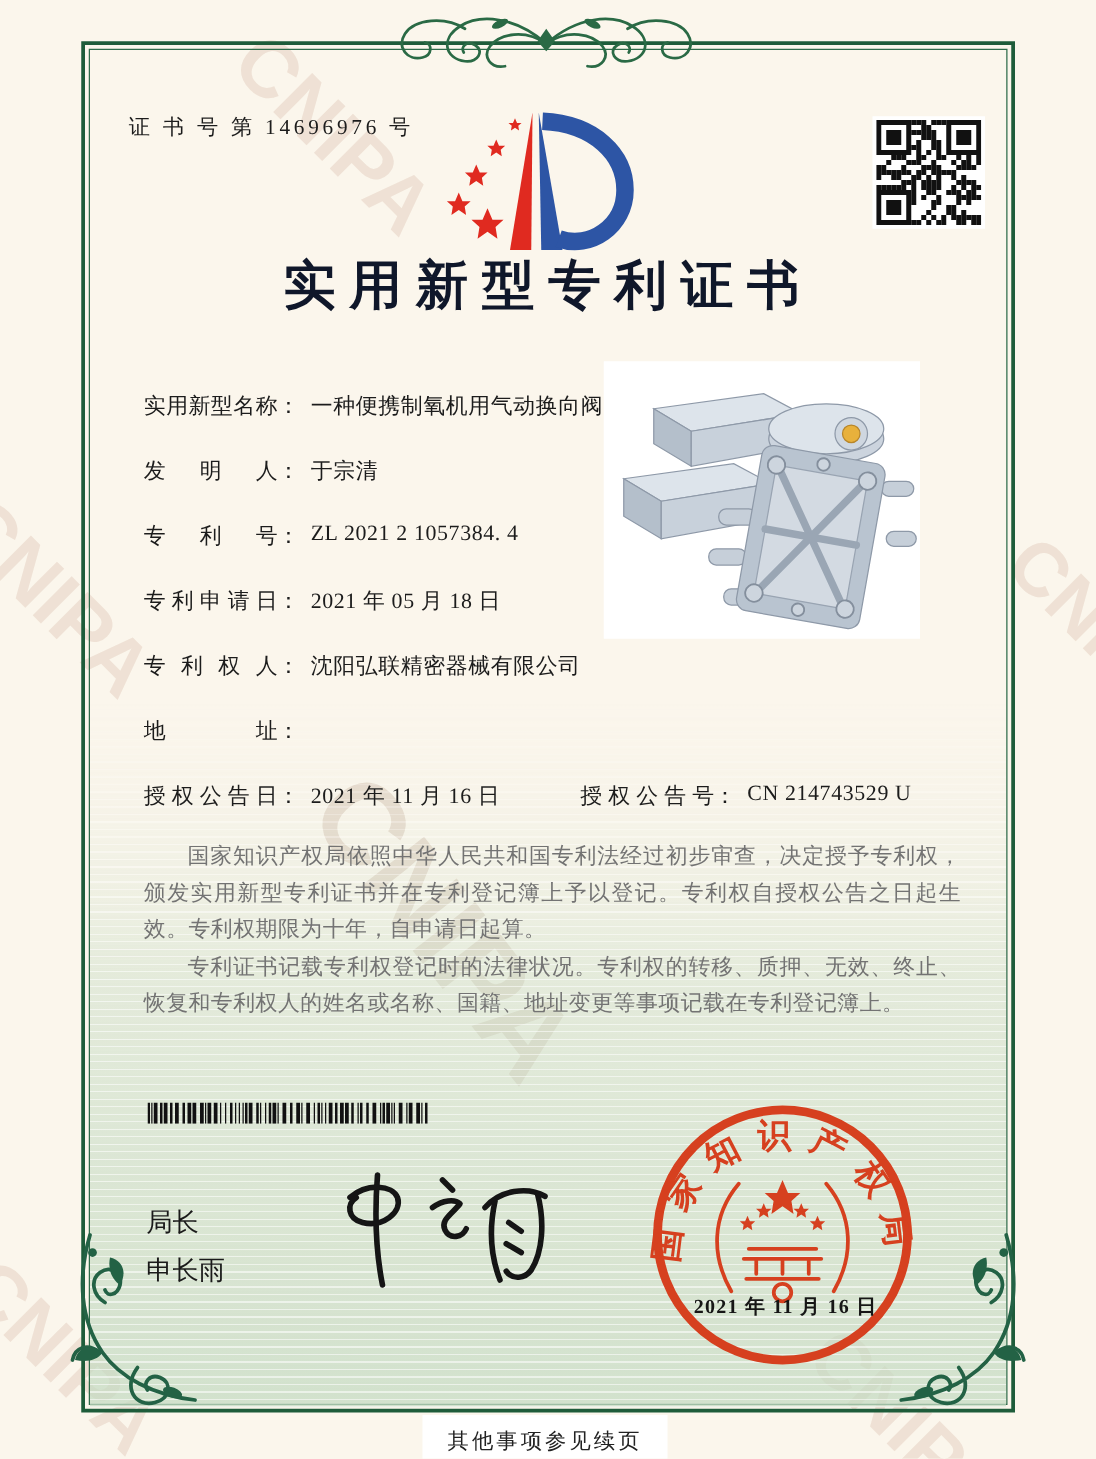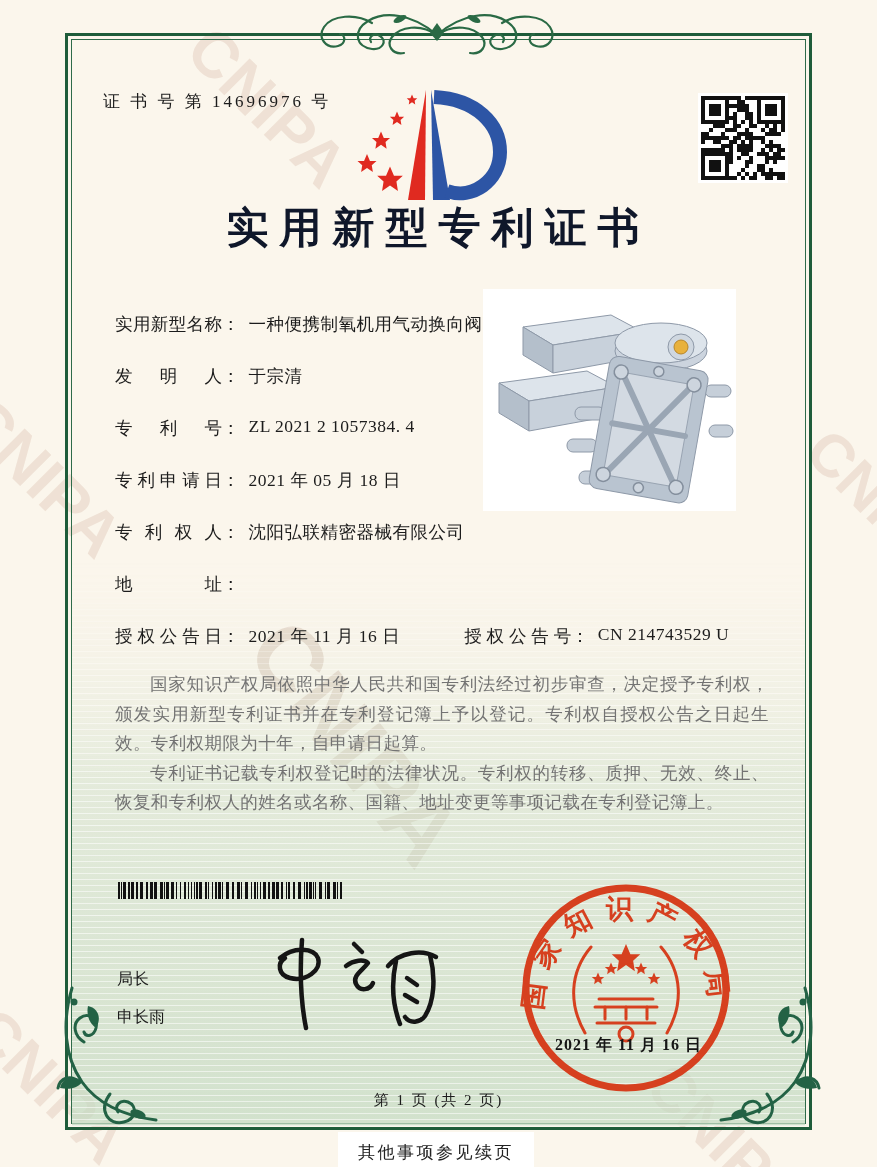--- a/index.html
+++ b/index.html
@@ -31,21 +31,21 @@
   .fvalue.addr{display:inline-block;max-width:505px;line-height:27px;}
   .row-double{display:flex;margin-bottom:4px;}
   .grp{display:flex;}
   .grp2{margin-left:64px;}
   .device-box{position:absolute;left:483px;top:289px;width:253px;height:222px;background:#ffffff;}
   .body-text{position:absolute;left:115px;top:670px;width:654px;font-size:17.5px;line-height:29.5px;
              text-align:justify;letter-spacing:0.4px;color:#737373;}
   .body-text p{margin:0;text-indent:2em;}
   .barcode{position:absolute;left:118px;top:882px;width:230px;height:17px;}
   .director{position:absolute;left:117px;top:960px;font-family:"Liberation Sans","DejaVu Sans",sans-serif;
-            font-size:16px;line-height:38px;color:#1a1a1a;}
+            font-size:21px;line-height:38px;color:#1a1a1a;}
   .signature{position:absolute;left:250px;top:924px;width:215px;height:112px;}
   .seal{position:absolute;left:519px;top:881px;width:214px;height:214px;}
   .seal-date{position:absolute;left:541px;top:1035px;width:175px;text-align:center;font-size:16px;
              letter-spacing:1px;color:#161616;font-weight:bold;}
   .page-info{position:absolute;left:0;right:0;top:1091px;text-align:center;font-size:15px;letter-spacing:2px;}
   .cont-box{position:absolute;left:338px;top:1132px;background:#ffffff;padding:9px 20px 16px;
             font-size:17px;letter-spacing:2.5px;color:#222;}
   .ornament{position:absolute;pointer-events:none;}
   svg{display:block;}
 </style>
@@ -493,16 +493,15 @@
     <g fill="#d6401f">
       <use href="#star" transform="translate(107,78) scale(1.5)"></use>
       <use href="#star" transform="translate(79,98) scale(0.65)"></use>
       <use href="#star" transform="translate(92,88) scale(0.65)"></use>
       <use href="#star" transform="translate(122,88) scale(0.65)"></use>
       <use href="#star" transform="translate(135,98) scale(0.65)"></use>
     </g>
   </svg>
   <div class="seal-date">2021 年 11 月 16 日</div>
 
-  <div class="page-info">第 1 页 (共 2 页)</div>
   <div class="cont-box">其他事项参见续页</div>
 
 </div>
 
 </body></html>

